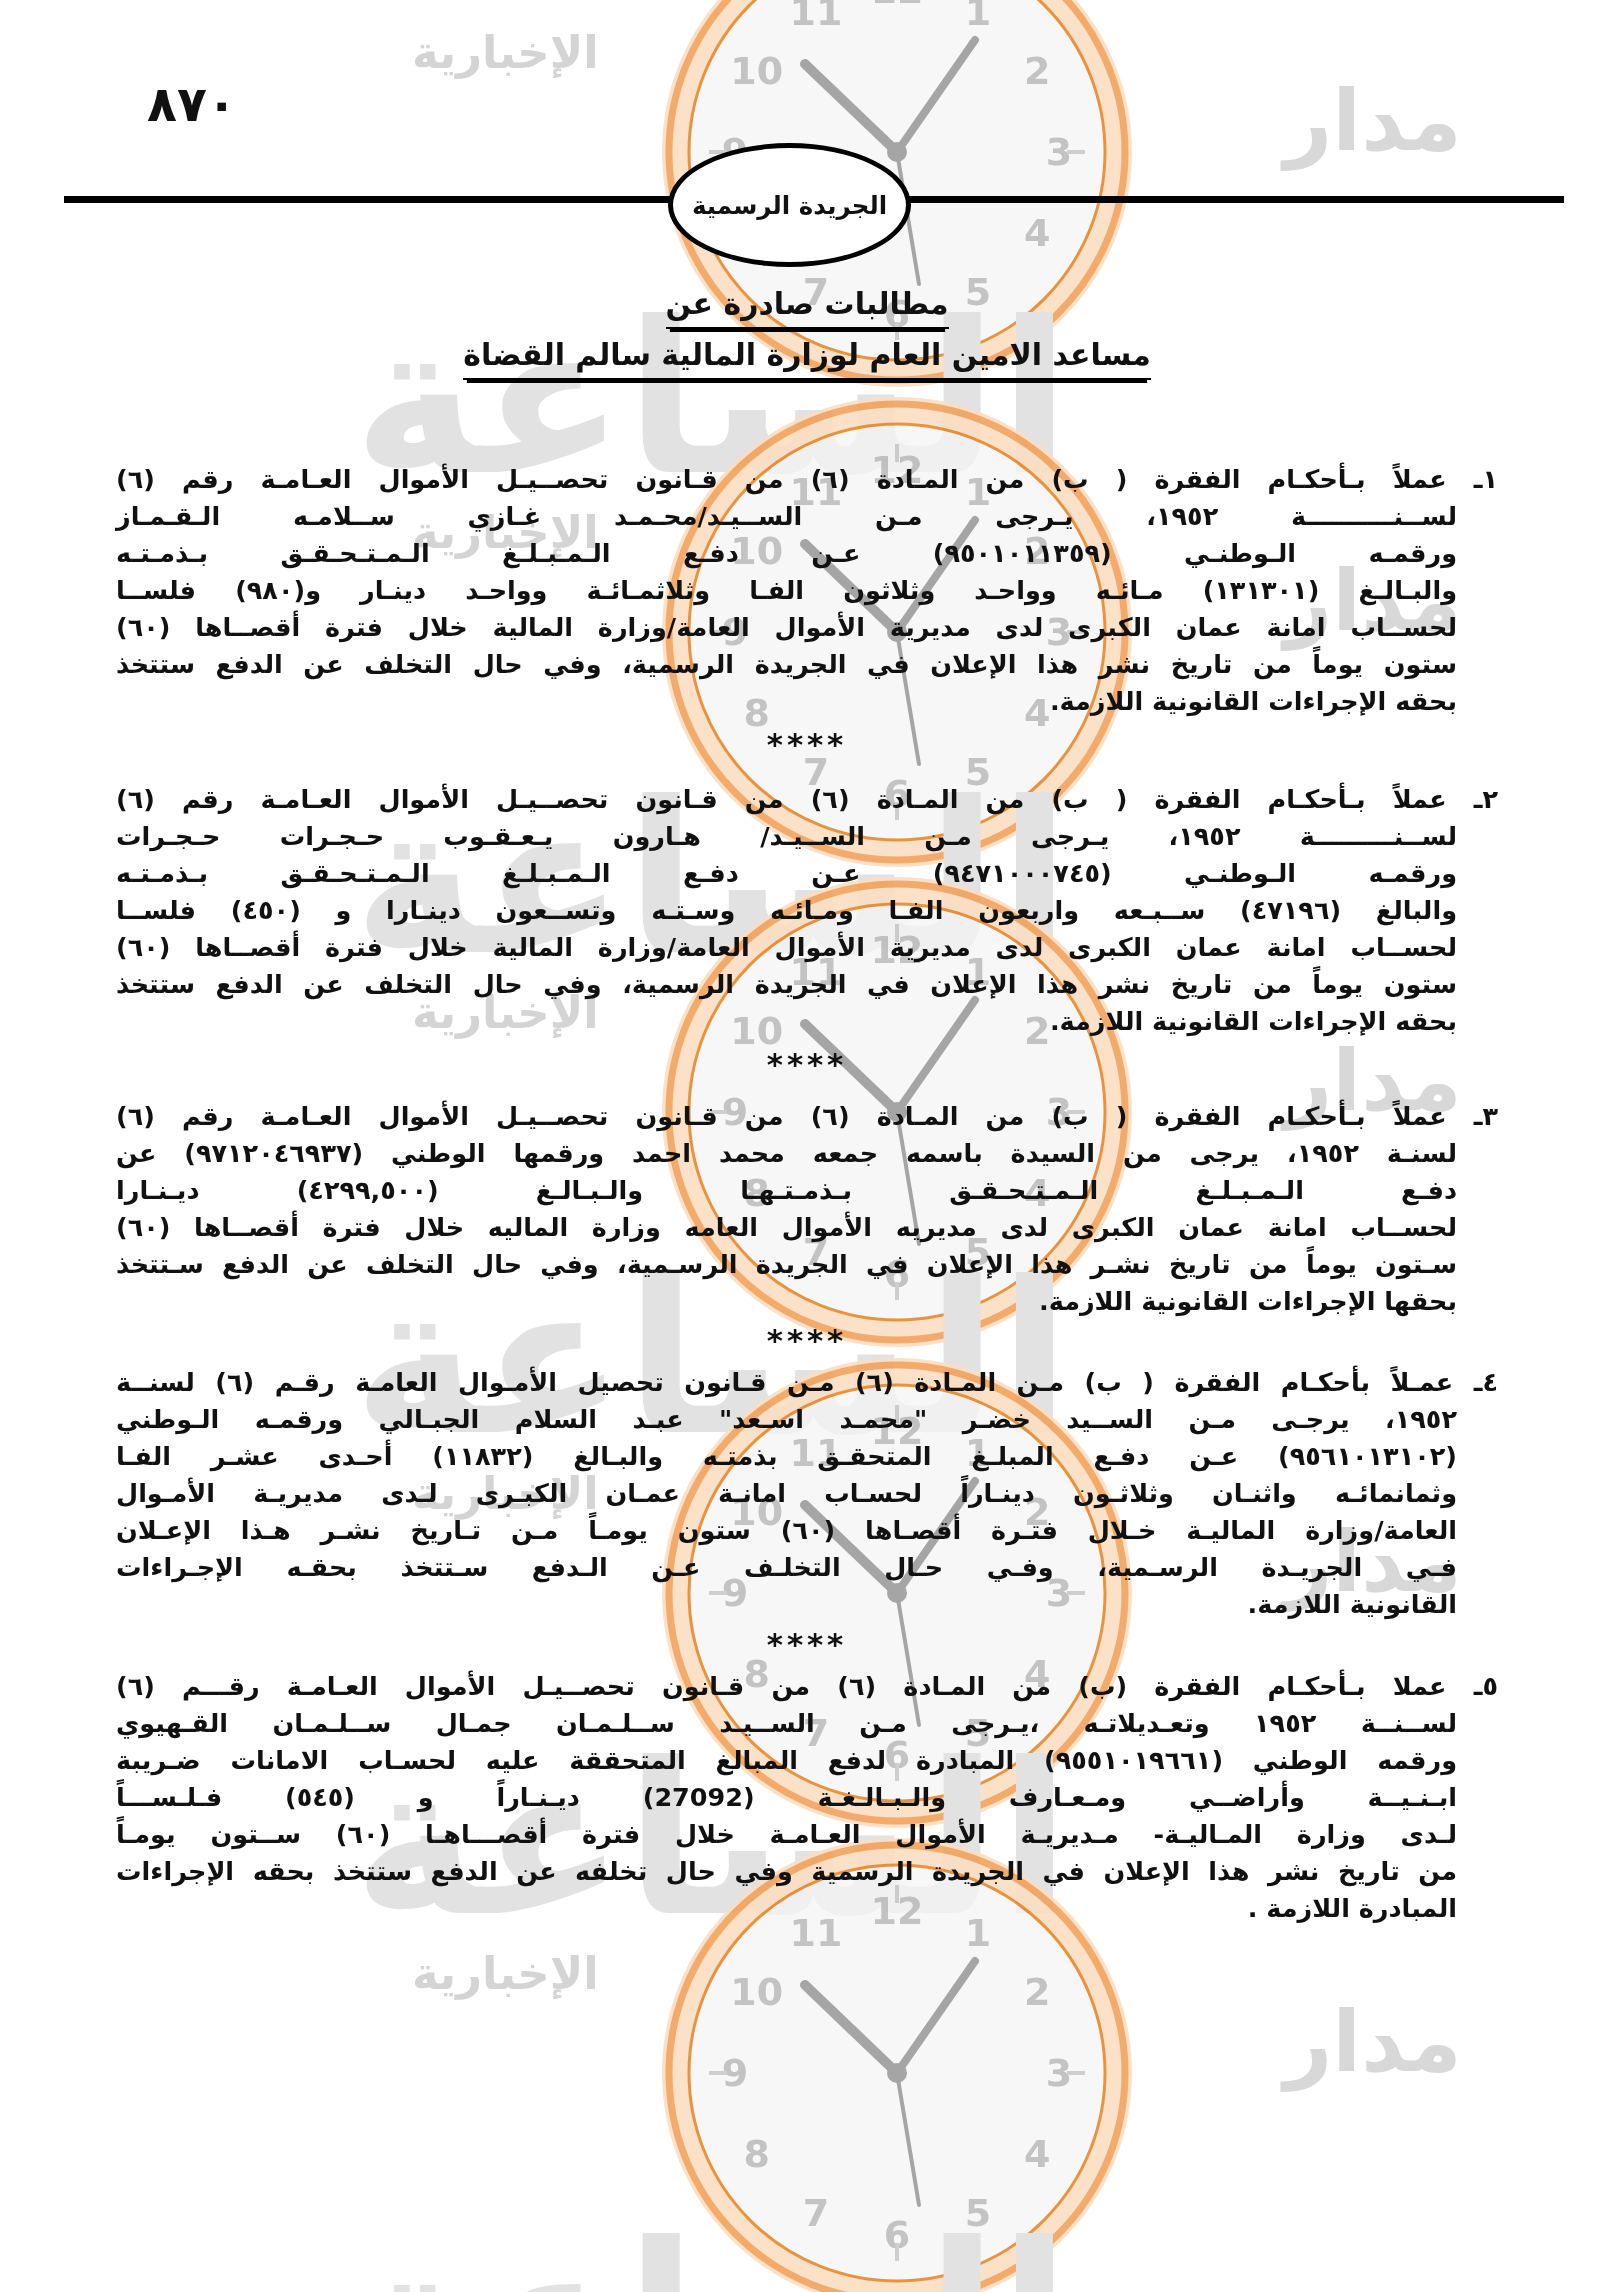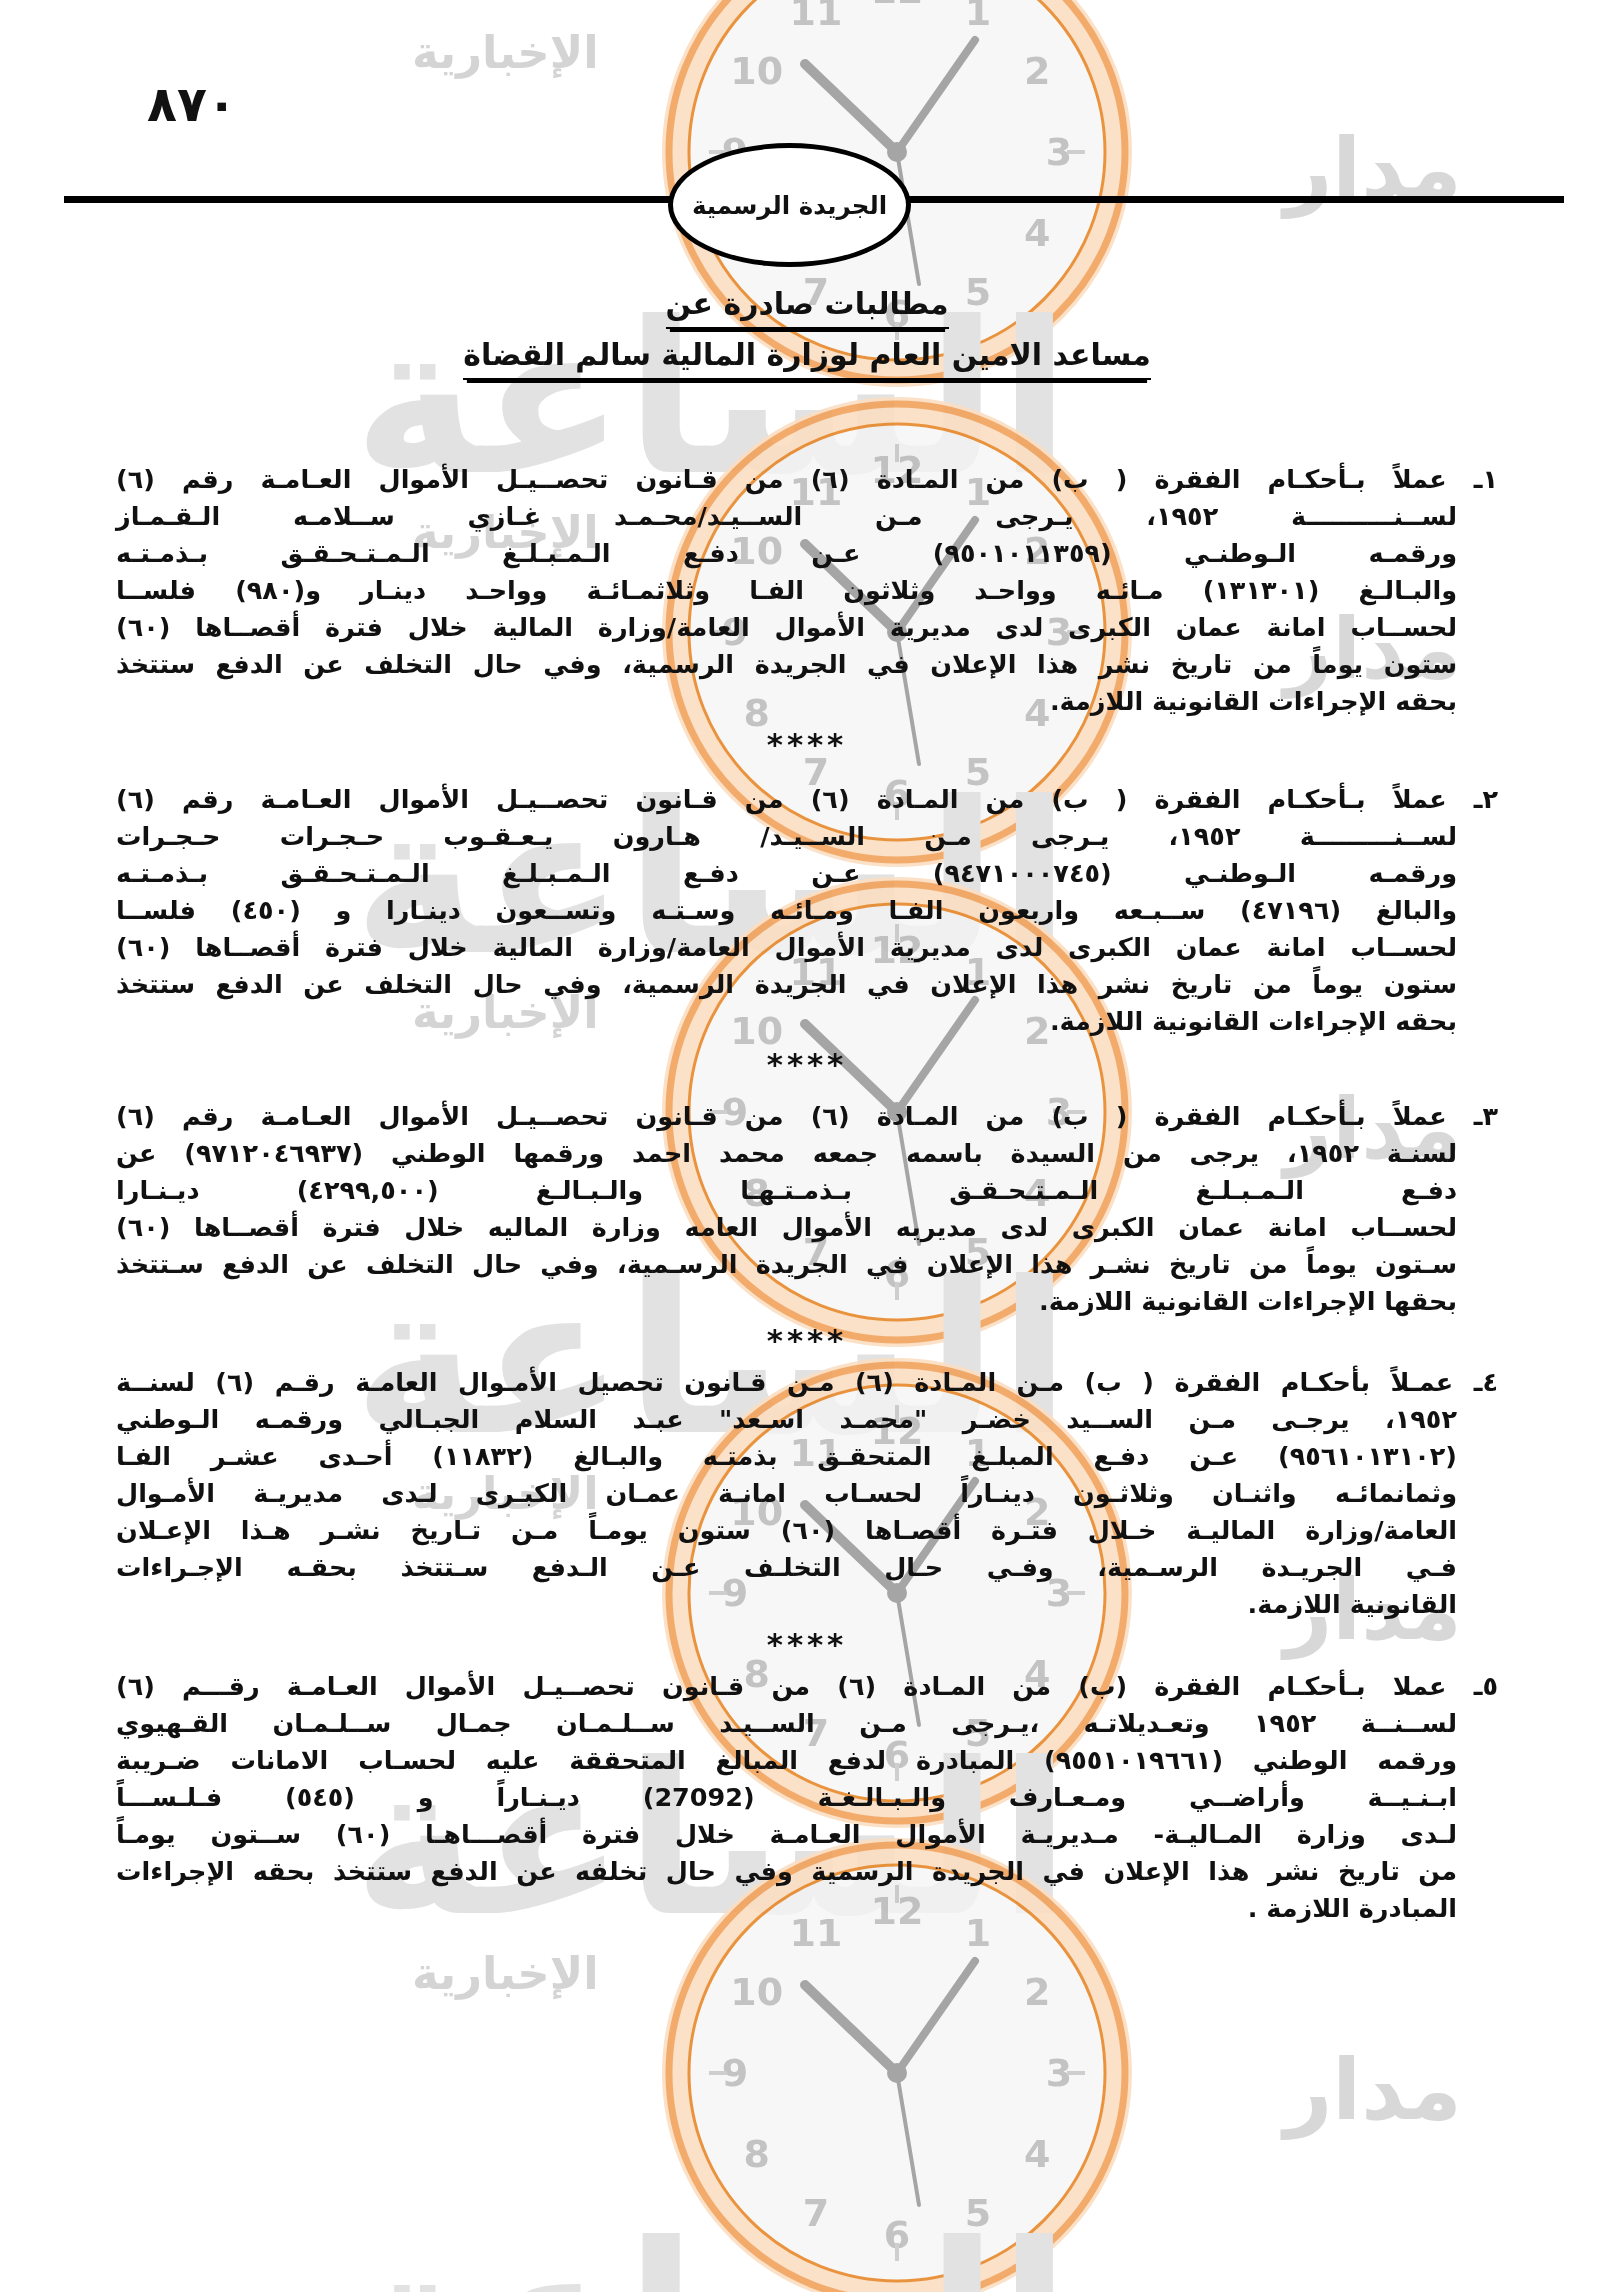--- a/index.html
+++ b/index.html
@@ -12,21 +12,21 @@
   
   .watermark{position:absolute;left:294px;width:1274px;height:686px;z-index:0;pointer-events:none;}
   .wm-clock{position:absolute;left:363px;top:0;width:480px;height:480px;opacity:.9;}
   .wm-big{
     position:absolute;left:59px;top:382px;
     font-size:211px;font-weight:bold;color:#e2e2e2;letter-spacing:5.9px;
     white-space:nowrap;line-height:1;
   }
   .wm-madar{
     position:absolute;left:990px;top:167px;
-    font-size:84px;font-weight:bold;color:#d8d8d8;line-height:1;margin-top:48px;
+    font-size:84px;font-weight:bold;color:#d8d8d8;line-height:1;
   }
   .wm-tag{
     position:absolute;left:118px;top:118px;
     font-size:45px;font-weight:bold;color:#d4d4d4;line-height:1;
   }
   
   .page-number{
     position:absolute;left:147px;top:76px;
     font-size:49px;font-weight:bold;z-index:2;
   }

